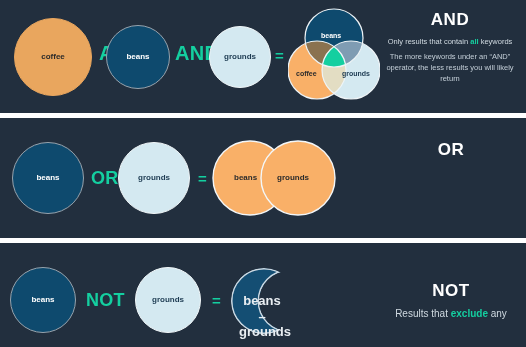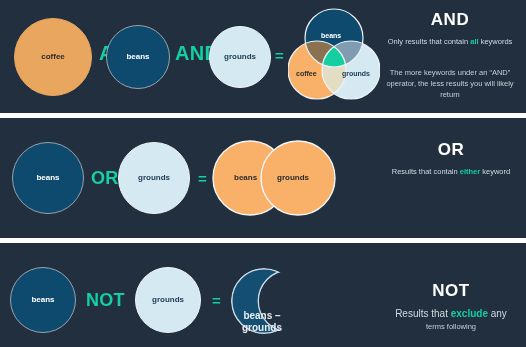--- a/index.html
+++ b/index.html
@@ -188,21 +188,21 @@
         <circle cx="63" cy="64" r="29" fill="none" stroke="#eef4f7" stroke-width="1.2"></circle>
         <circle cx="46" cy="32" r="29" fill="none" stroke="#eef4f7" stroke-width="1.2"></circle>
       </svg>
       <div class="venn-label" style="left:33px; top:26px; font-size:7px; color:#ffffff;">beans</div>
       <div class="venn-label" style="left:8px; top:64px; font-size:7px; color:#2b2b2b;">coffee</div>
       <div class="venn-label" style="left:54px; top:64px; font-size:7px; color:#1d3b52;">grounds</div>
     </div>
 
     <div class="desc" style="left:378px; top:10px; width:144px;">
       <div class="desc-title" style="font-size:17px; margin-bottom:7px;">AND</div>
-      <div class="desc-lead" style="font-size:7.5px; margin-bottom:21px; line-height:1.35;"><span>Only results that contain </span><span class="hl">all</span><span> keywords</span></div>
+      <div class="desc-lead" style="font-size:7.5px; margin-bottom:5px; line-height:1.35;"><span>Only results that contain </span><span class="hl">all</span><span> keywords</span></div>
       <div class="desc-body" style="font-size:7.5px; line-height:1.45;">The more keywords under an “AND” operator, the less results you will likely return</div>
     </div>
   </div>
 
   <div class="panel" id="panel-or">
 
     <div class="circle c-navy" style="left:12px; top:24px; width:72px; height:72px; font-size:8px;">
       <span>beans</span>
     </div>
 
@@ -218,21 +218,20 @@
       <svg width="124" height="76" viewBox="0 0 124 76">
         <circle cx="38" cy="38" r="37" fill="#f9b068" stroke="#f3f7f9" stroke-width="1.4"></circle>
         <circle cx="86" cy="38" r="37" fill="#f9b068" stroke="#f3f7f9" stroke-width="1.4"></circle>
       </svg>
       <div class="blob-label" style="left:22px; top:33px; font-size:8px;">beans</div>
       <div class="blob-label" style="left:65px; top:33px; font-size:8px;">grounds</div>
     </div>
 
     <div class="desc" style="left:378px; top:22px; width:146px;">
       <div class="desc-title" style="font-size:17px; margin-bottom:7px;">OR</div>
-      <div class="desc-lead" style="font-size:7.5px; margin-bottom:5px; line-height:1.35;"><span>Results that contain </span><span class="hl">either</span><span> keyword</span></div>
     </div>
   </div>
 
   <div class="panel" id="panel-not">
 
     <div class="circle c-navy" style="left:10px; top:24px; width:66px; height:66px; font-size:8px;">
       <span>beans</span>
     </div>
 
     <div class="op" style="left:86px; top:47px; font-size:18px;">NOT</div>
@@ -258,24 +257,23 @@
           </mask>
         </defs>
         <g mask="url(#crescentMask)">
           <circle cx="33" cy="36" r="33" fill="#144e73"></circle>
         </g>
         <g mask="url(#crescentStrokeMask)">
           <circle cx="33" cy="36" r="32.3" fill="none" stroke="#cdd9e2" stroke-width="1.6"></circle>
           <circle cx="58" cy="36" r="30.6" fill="none" stroke="#cdd9e2" stroke-width="1.6"></circle>
         </g>
       </svg>
-      <div class="crescent-label" style="left:8px; top:45px; width:46px; font-size:10px;">beans –
+      <div class="crescent-label" style="left:8px; top:28px; width:46px; font-size:13px;">beans –
 grounds</div>
     </div>
 
     <div class="desc" style="left:380px; top:38px; width:142px;">
       <div class="desc-title" style="font-size:17px; margin-bottom:6px;">NOT</div>
       <div class="desc-lead" style="font-size:10px; line-height:1.45;"><span>Results that </span><span class="hl">exclude</span><span> any</span></div>
-      <div class="desc-body" style="font-size:7.5px; line-height:1.45;">terms following</div>
     </div>
   </div>
 
 </div>
 
 </body></html>

